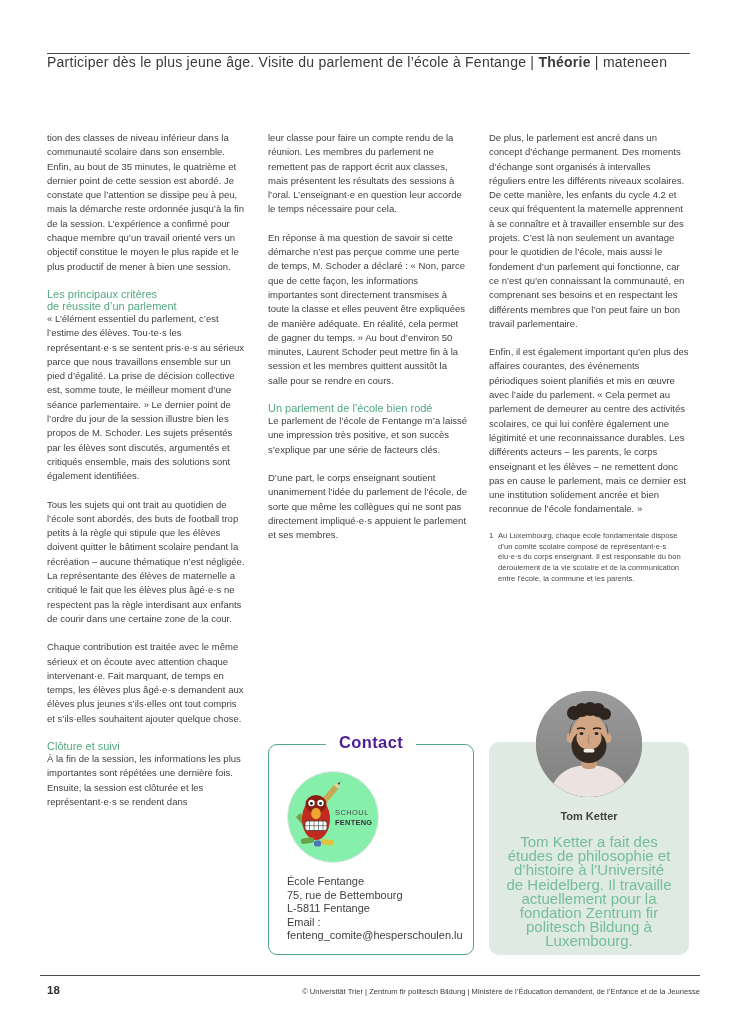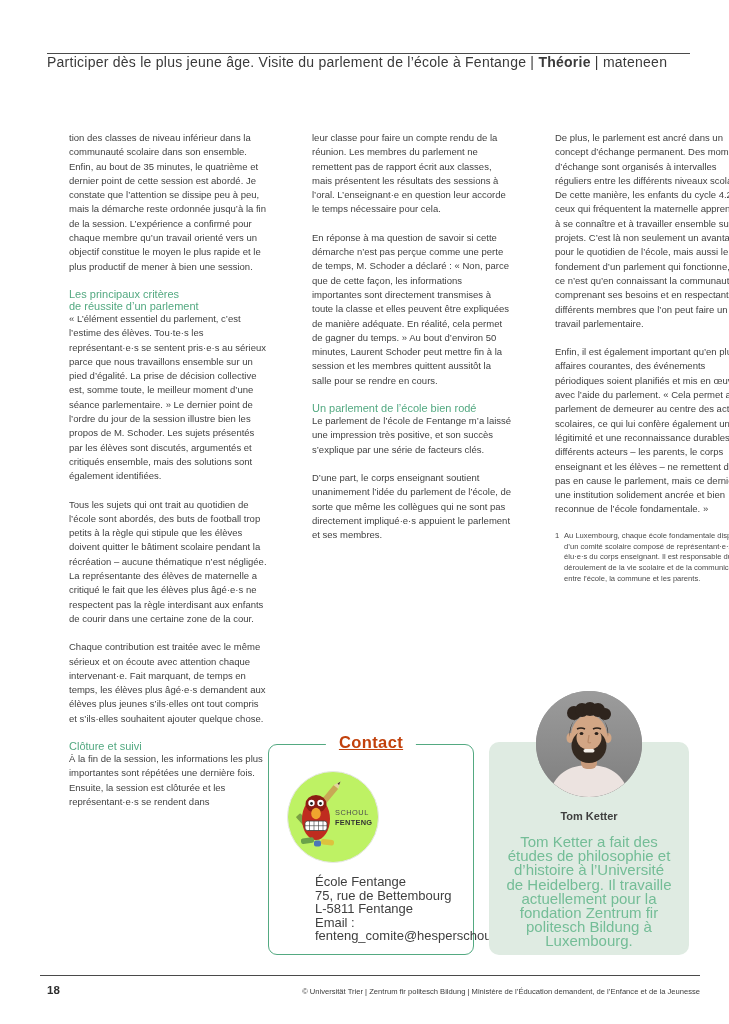--- a/index.html
+++ b/index.html
@@ -8,34 +8,34 @@
   .page {
     position:relative; width:729px; height:1024px; background:#fff;
     font-family:"Liberation Sans", sans-serif; color:#3f3f3f; overflow:hidden;
   }
   
   .runhead { position:absolute; top:31px; left:47px; right:40px; font-size:14px; color:#3a3a3a; letter-spacing:.25px;margin-top:23px; }
   .runhead .bold { font-weight:bold; }
   .header-rule { position:absolute; top:53px; left:47px; width:643px; border-top:1px solid #4a4a4a; }
   
   .columns { position:absolute; top:131px; left:47px; display:flex; gap:21px; width:642px; }
-  .col { flex:0 0 200px; width:200px; font-size:9.5px; line-height:14.3px; color:#3f3f3f;margin-left:22px; }
+  .col { flex:0 0 200px; width:200px; font-size:9.5px; line-height:14.3px; color:#3f3f3f; }
   .col p { margin:0 0 14px 0; text-align:left; }
   .green-head { color:#53a981; font-weight:normal; font-size:11px; line-height:12px; margin:0; white-space:pre-line; }
   
   .footnote { display:flex; font-size:7.6px; line-height:10.8px; color:#4a4a4a; margin-top:2px; }
   .footnote .fn-num { flex:0 0 9px; }
   
   .contact-box { position:absolute; left:268px; top:744px; width:206px; height:211px;
     border:1.5px solid #53a981; border-radius:9px; }
   .contact-title { position:absolute; top:-12px; left:50%; transform:translateX(-50%);
-    background:#fff; padding:0 13px; color:#c2410c; font-weight:bold; font-size:16.5px; letter-spacing:.4px; white-space:nowrap;text-decoration:underline; }
+    background:#fff; padding:0 13px; color:#4c1d95; font-weight:bold; font-size:16.5px; letter-spacing:.4px; white-space:nowrap; }
   .logo-circle { position:absolute; left:18px; top:26px; width:92px; height:92px; border-radius:50%;
-    background:#bef264; border:1px solid #e7e7e7; overflow:hidden; }
-  .contact-address { position:absolute; left:18px; top:130px; font-size:13px; line-height:13.6px; color:#3f3f3f;margin-left:28px; }
+    background:#86efac; border:1px solid #e7e7e7; overflow:hidden; }
+  .contact-address { position:absolute; left:18px; top:130px; font-size:11px; line-height:13.6px; color:#3f3f3f; }
   
   .author-card { position:absolute; left:489px; top:742px; width:200px; height:213px;
     background:#dfebe2; border-radius:10px; text-align:center; padding:68px 17px 14px; }
   .author-photo { position:absolute; left:536px; top:691px; width:106px; height:106px;
     border-radius:50%; overflow:hidden; background:#8f8f8f; }
   .author-name { font-weight:bold; font-size:11px; color:#3f3f3f; margin-bottom:13px; }
   .author-bio { color:#74bd97; font-size:15px; line-height:14.2px;margin-top:7px; }
   
   .footer-rule { position:absolute; top:975px; left:40px; width:660px; border-top:1px solid #4a4a4a; }
   .footer-page-num { position:absolute; top:984px; left:47px; font-weight:bold; font-size:11.5px; color:#2e2e2e; }

